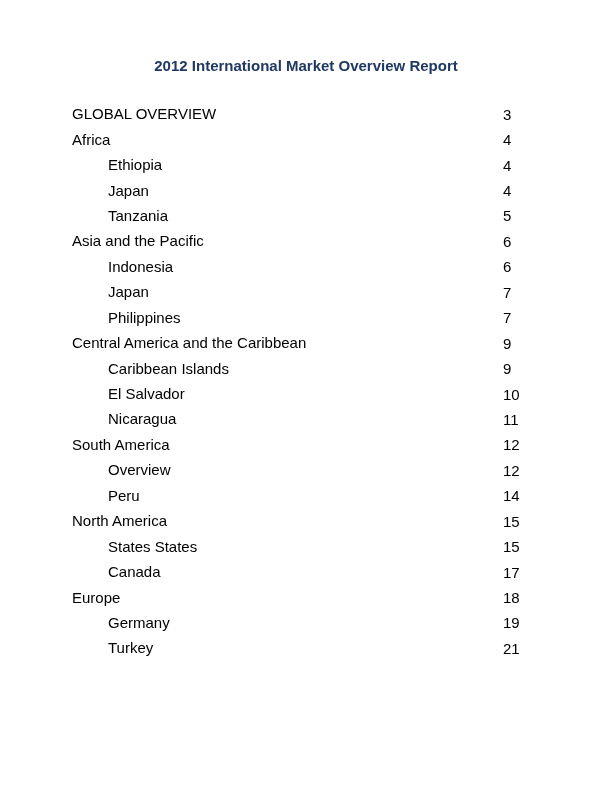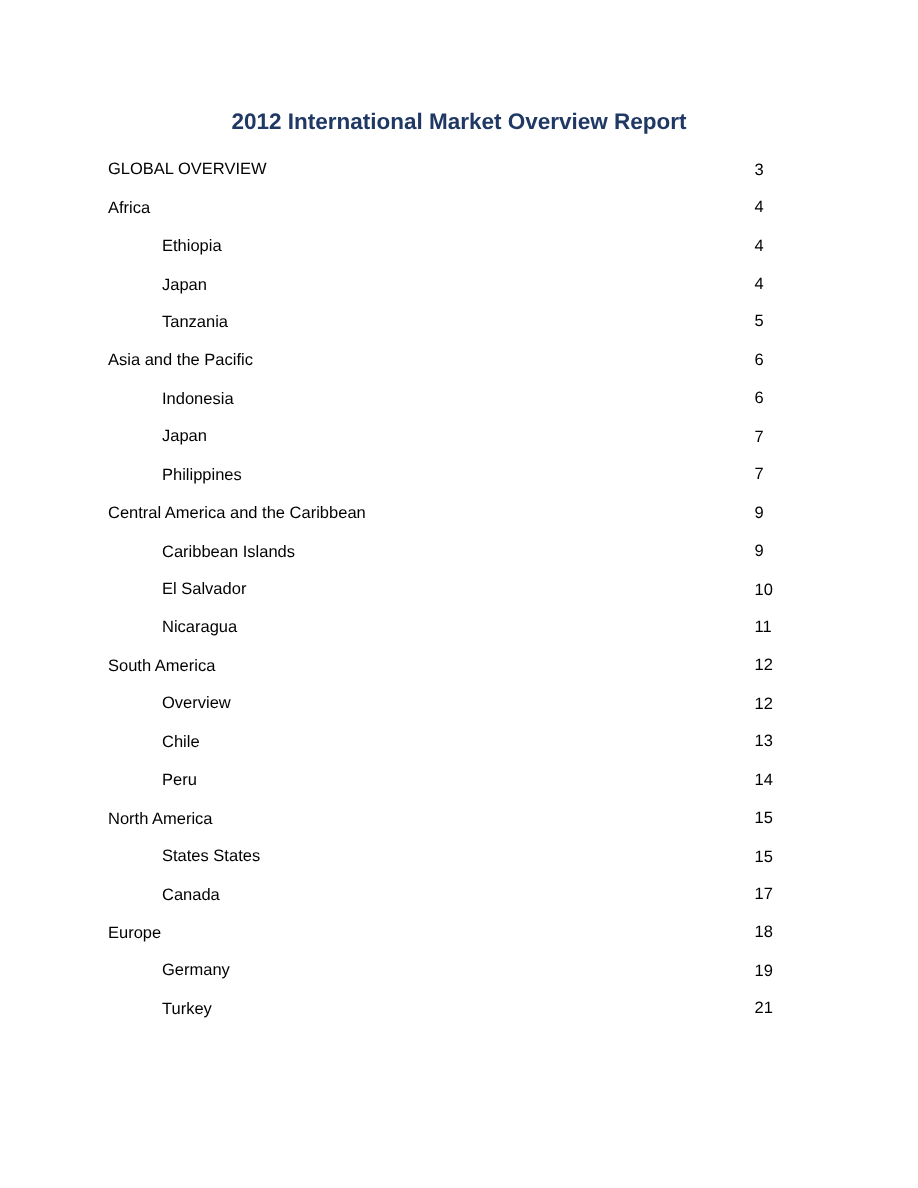--- a/index.html
+++ b/index.html
@@ -11,42 +11,42 @@
     position: relative;
     width: 612px;
     height: 792px;
     background: #ffffff;
     font-family: "Liberation Sans", sans-serif;
     color: #000000;
     overflow: hidden;
   }
   .doc-title {
     position: absolute;
-    top: 72px;
+    top: 56px;
     left: 0;
     right: 0;
     margin: 0;
     text-align: center;
     font-size: 15px;
     line-height: 20px;
     font-weight: 700;
     color: #1F3864;
   }
   .toc {
     position: absolute;
     top: 101px;
     left: 72px;
     width: 441px;
   }
   .toc-row {
     position: relative;
     height: 25.45px;
     display: flex;
     align-items: center;
-    font-size: 11px;
+    font-size: 15px;
     line-height: 13px;
     cursor: pointer;
   }
   .toc-row.level-1 .toc-label {
     padding-left: 36px;
   }
   .toc-label {
     white-space: nowrap;
   }
   .toc-page {
@@ -117,24 +117,20 @@
       </div>
       <div class="toc-row level-0">
         <span class="toc-label">South America</span>
         <span class="toc-page">12</span>
       </div>
       <div class="toc-row level-1">
         <span class="toc-label">Overview</span>
         <span class="toc-page">12</span>
       </div>
       <div class="toc-row level-1">
-        <span class="toc-label">Chile</span>
-        <span class="toc-page">13</span>
-      </div>
-      <div class="toc-row level-1">
         <span class="toc-label">Peru</span>
         <span class="toc-page">14</span>
       </div>
       <div class="toc-row level-0">
         <span class="toc-label">North America</span>
         <span class="toc-page">15</span>
       </div>
       <div class="toc-row level-1">
         <span class="toc-label">States States</span>
         <span class="toc-page">15</span>

